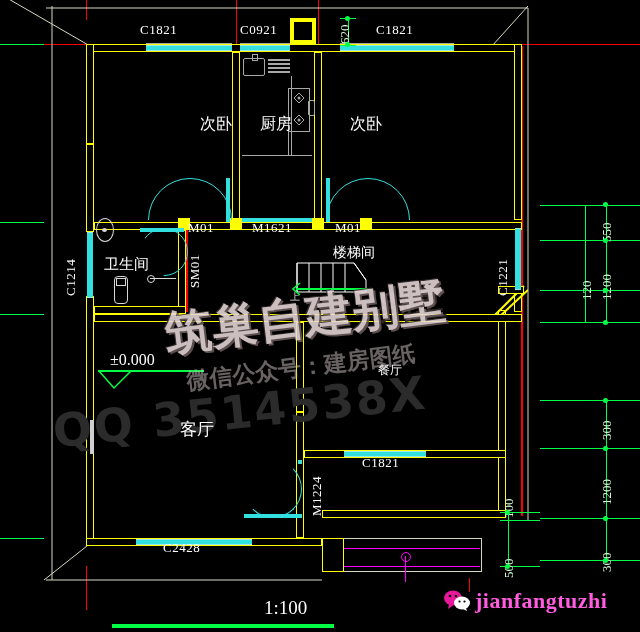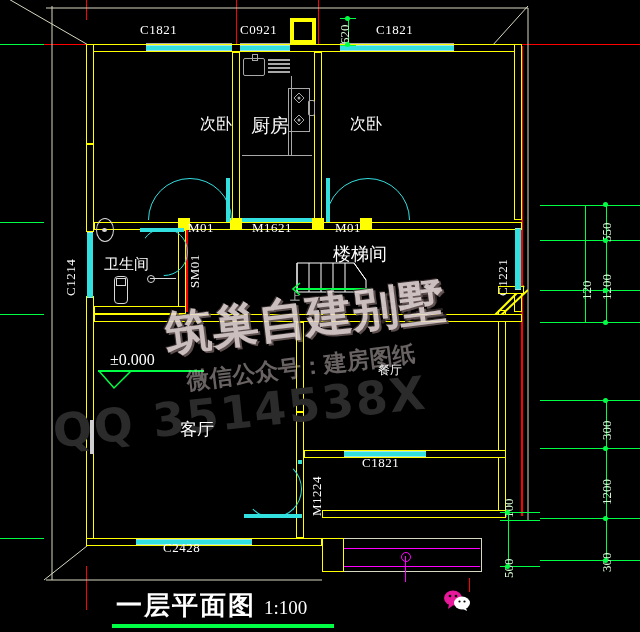--- a/index.html
+++ b/index.html
@@ -209,24 +209,24 @@
   <div class="lbl" style="left:110px;top:352px;font-family:'Liberation Serif',serif;font-size:16px;color:#ffffff;">±0.000</div>
 
   <div class="abs" style="left:90px;top:420px;width:4px;height:34px;background:#cfcfcf;"></div>
 
   <div class="wm wm-qq" style="left:52px;top:385px;">QQ 3514538X</div>
   <div class="wm wm-faint" style="left:378px;top:282px;">别墅</div>
   <div class="wm wm-sub" style="left:186px;top:352px;">微信公众号：建房图纸</div>
   <div class="wm wm-main" style="left:164px;top:286px;">筑巢自建别墅</div>
 
   <div class="lbl lbl-cn" style="left:200px;top:116px;font-size:16px;">次卧</div>
-  <div class="lbl lbl-cn" style="left:251px;top:116px;font-size:19px;">厨房</div>
+  <div class="lbl lbl-cn" style="left:260px;top:116px;font-size:16px;">厨房</div>
   <div class="lbl lbl-cn" style="left:350px;top:116px;font-size:16px;">次卧</div>
   <div class="lbl lbl-cn" style="left:104px;top:257px;font-size:15px;">卫生间</div>
-  <div class="lbl lbl-cn" style="left:333px;top:245px;font-size:18px;text-align:right;">楼梯间</div>
+  <div class="lbl lbl-cn" style="left:333px;top:245px;font-size:14px;text-align:right;">楼梯间</div>
   <div class="lbl lbl-cn" style="left:180px;top:421px;font-size:17px;">客厅</div>
   <div class="lbl lbl-cn" style="left:378px;top:364px;font-size:12px;">餐厅</div>
 
   <div class="lbl lbl-code" style="left:140px;top:23px;">C1821</div>
   <div class="lbl lbl-code" style="left:240px;top:23px;">C0921</div>
   <div class="lbl lbl-code" style="left:376px;top:23px;">C1821</div>
   <div class="lbl lbl-code rot90" style="left:64px;top:296px;">C1214</div>
   <div class="lbl lbl-code rot90" style="left:496px;top:296px;">C1221</div>
   <div class="lbl lbl-code" style="left:362px;top:456px;">C1821</div>
   <div class="lbl lbl-code" style="left:163px;top:541px;">C2428</div>
@@ -279,30 +279,30 @@
   <div class="abs" style="left:603px;top:320px;width:5px;height:5px;background:#00ff44;border-radius:50%;"></div>
   <div class="abs" style="left:603px;top:398px;width:5px;height:5px;background:#00ff44;border-radius:50%;"></div>
   <div class="abs" style="left:603px;top:446px;width:5px;height:5px;background:#00ff44;border-radius:50%;"></div>
   <div class="abs" style="left:603px;top:516px;width:5px;height:5px;background:#00ff44;border-radius:50%;"></div>
   <div class="abs" style="left:603px;top:558px;width:5px;height:5px;background:#00ff44;border-radius:50%;"></div>
   <div class="abs" style="left:505px;top:510px;width:5px;height:5px;background:#00ff44;border-radius:50%;"></div>
   <div class="abs" style="left:505px;top:564px;width:5px;height:5px;background:#00ff44;border-radius:50%;"></div>
   <div class="abs" style="left:345px;top:42px;width:5px;height:5px;background:#00ff44;border-radius:50%;"></div>
   <div class="abs" style="left:345px;top:16px;width:5px;height:5px;background:#00ff44;border-radius:50%;"></div>
 
-  <div class="lbl" id="title-cn" style="left:116px;top:592px;">一层平面图</div>
   <div class="lbl" id="title-scale" style="left:264px;top:598px;">1:100</div>
   <div class="titleunder" style="left:112px;top:624px;width:222px;height:4px;"></div>
 
   <div class="wechat" style="left:444px;top:589px;width:28px;height:22px;">
     <svg width="28" height="22">
       <ellipse cx="9" cy="9" rx="9" ry="7.5" fill="#e8189a"></ellipse>
       <polygon points="5,15 4,20 9,16.5" fill="#e8189a"></polygon>
       <circle cx="6" cy="7" r="1.3" fill="#000"></circle>
       <circle cx="12" cy="7" r="1.3" fill="#000"></circle>
       <ellipse cx="18" cy="14" rx="8" ry="6.5" fill="#ffffff"></ellipse>
       <polygon points="22,19 23,22 19,20" fill="#ffffff"></polygon>
       <circle cx="15.5" cy="12.5" r="1.1" fill="#000"></circle>
       <circle cx="20.5" cy="12.5" r="1.1" fill="#000"></circle>
     </svg>
   </div>
+  <div class="lbl" id="brand" style="left:475px;top:590px;">jianfangtuzhi</div>
 
 </div>
 
 </body></html>

